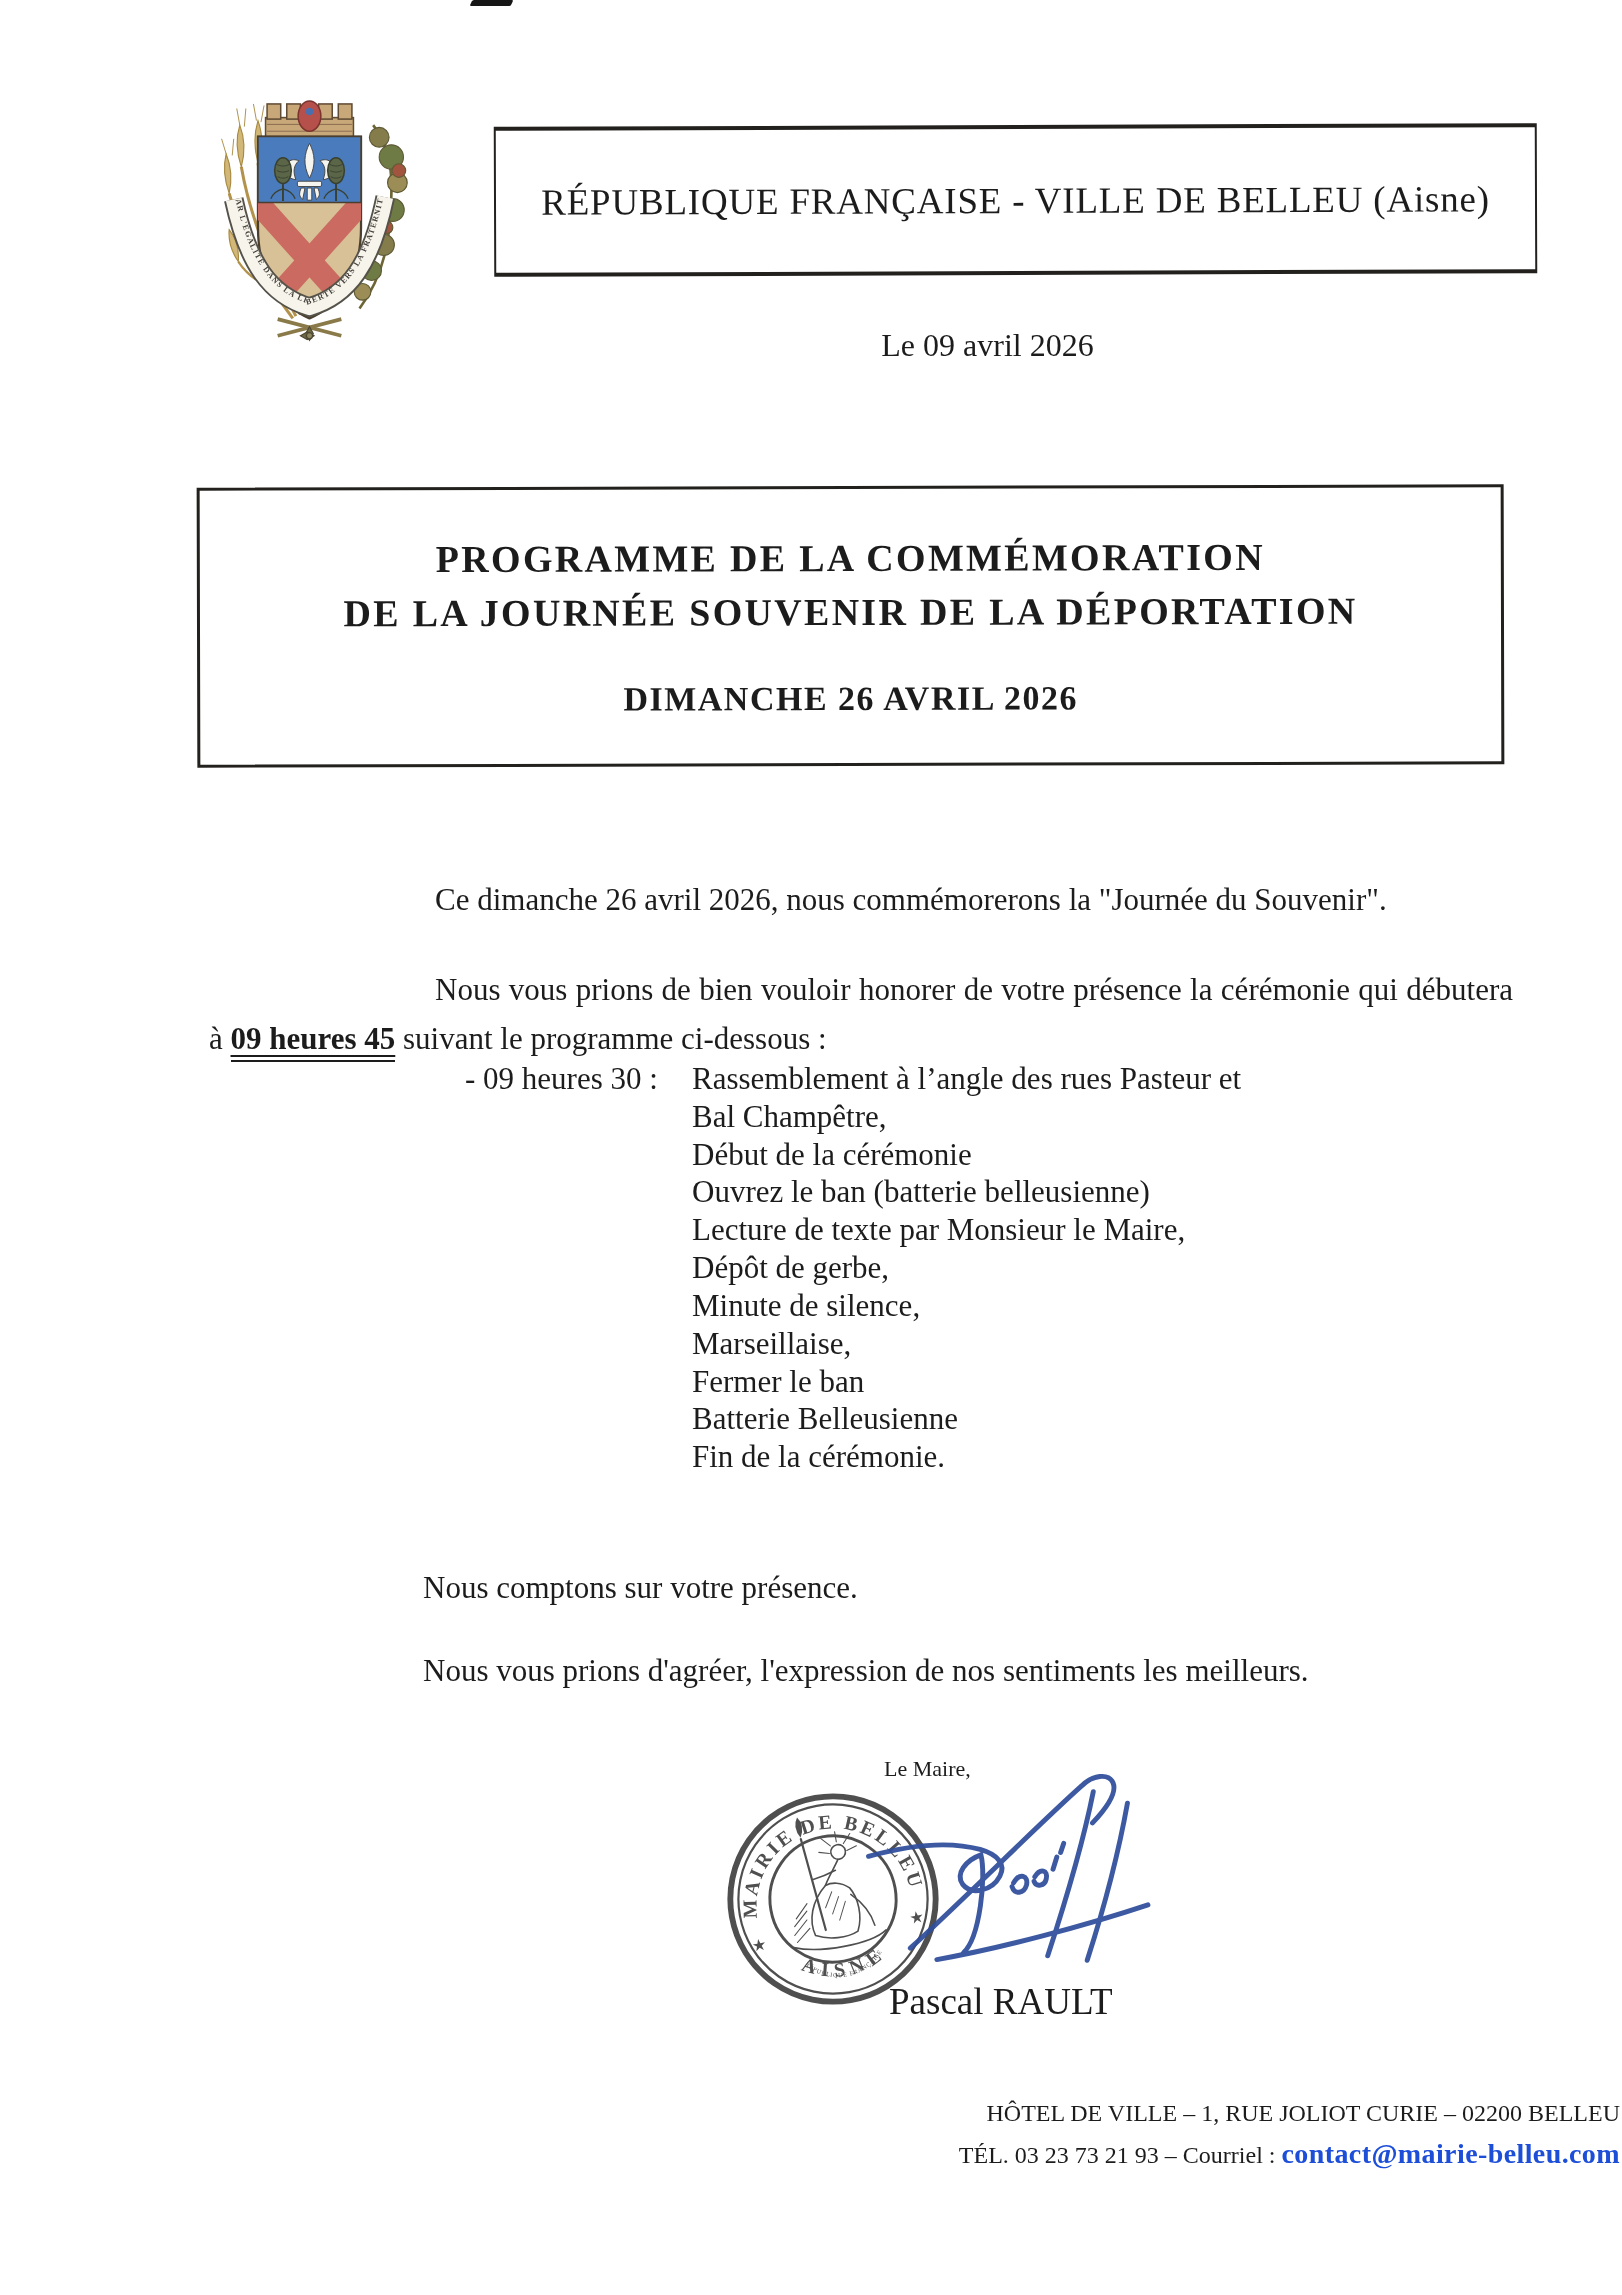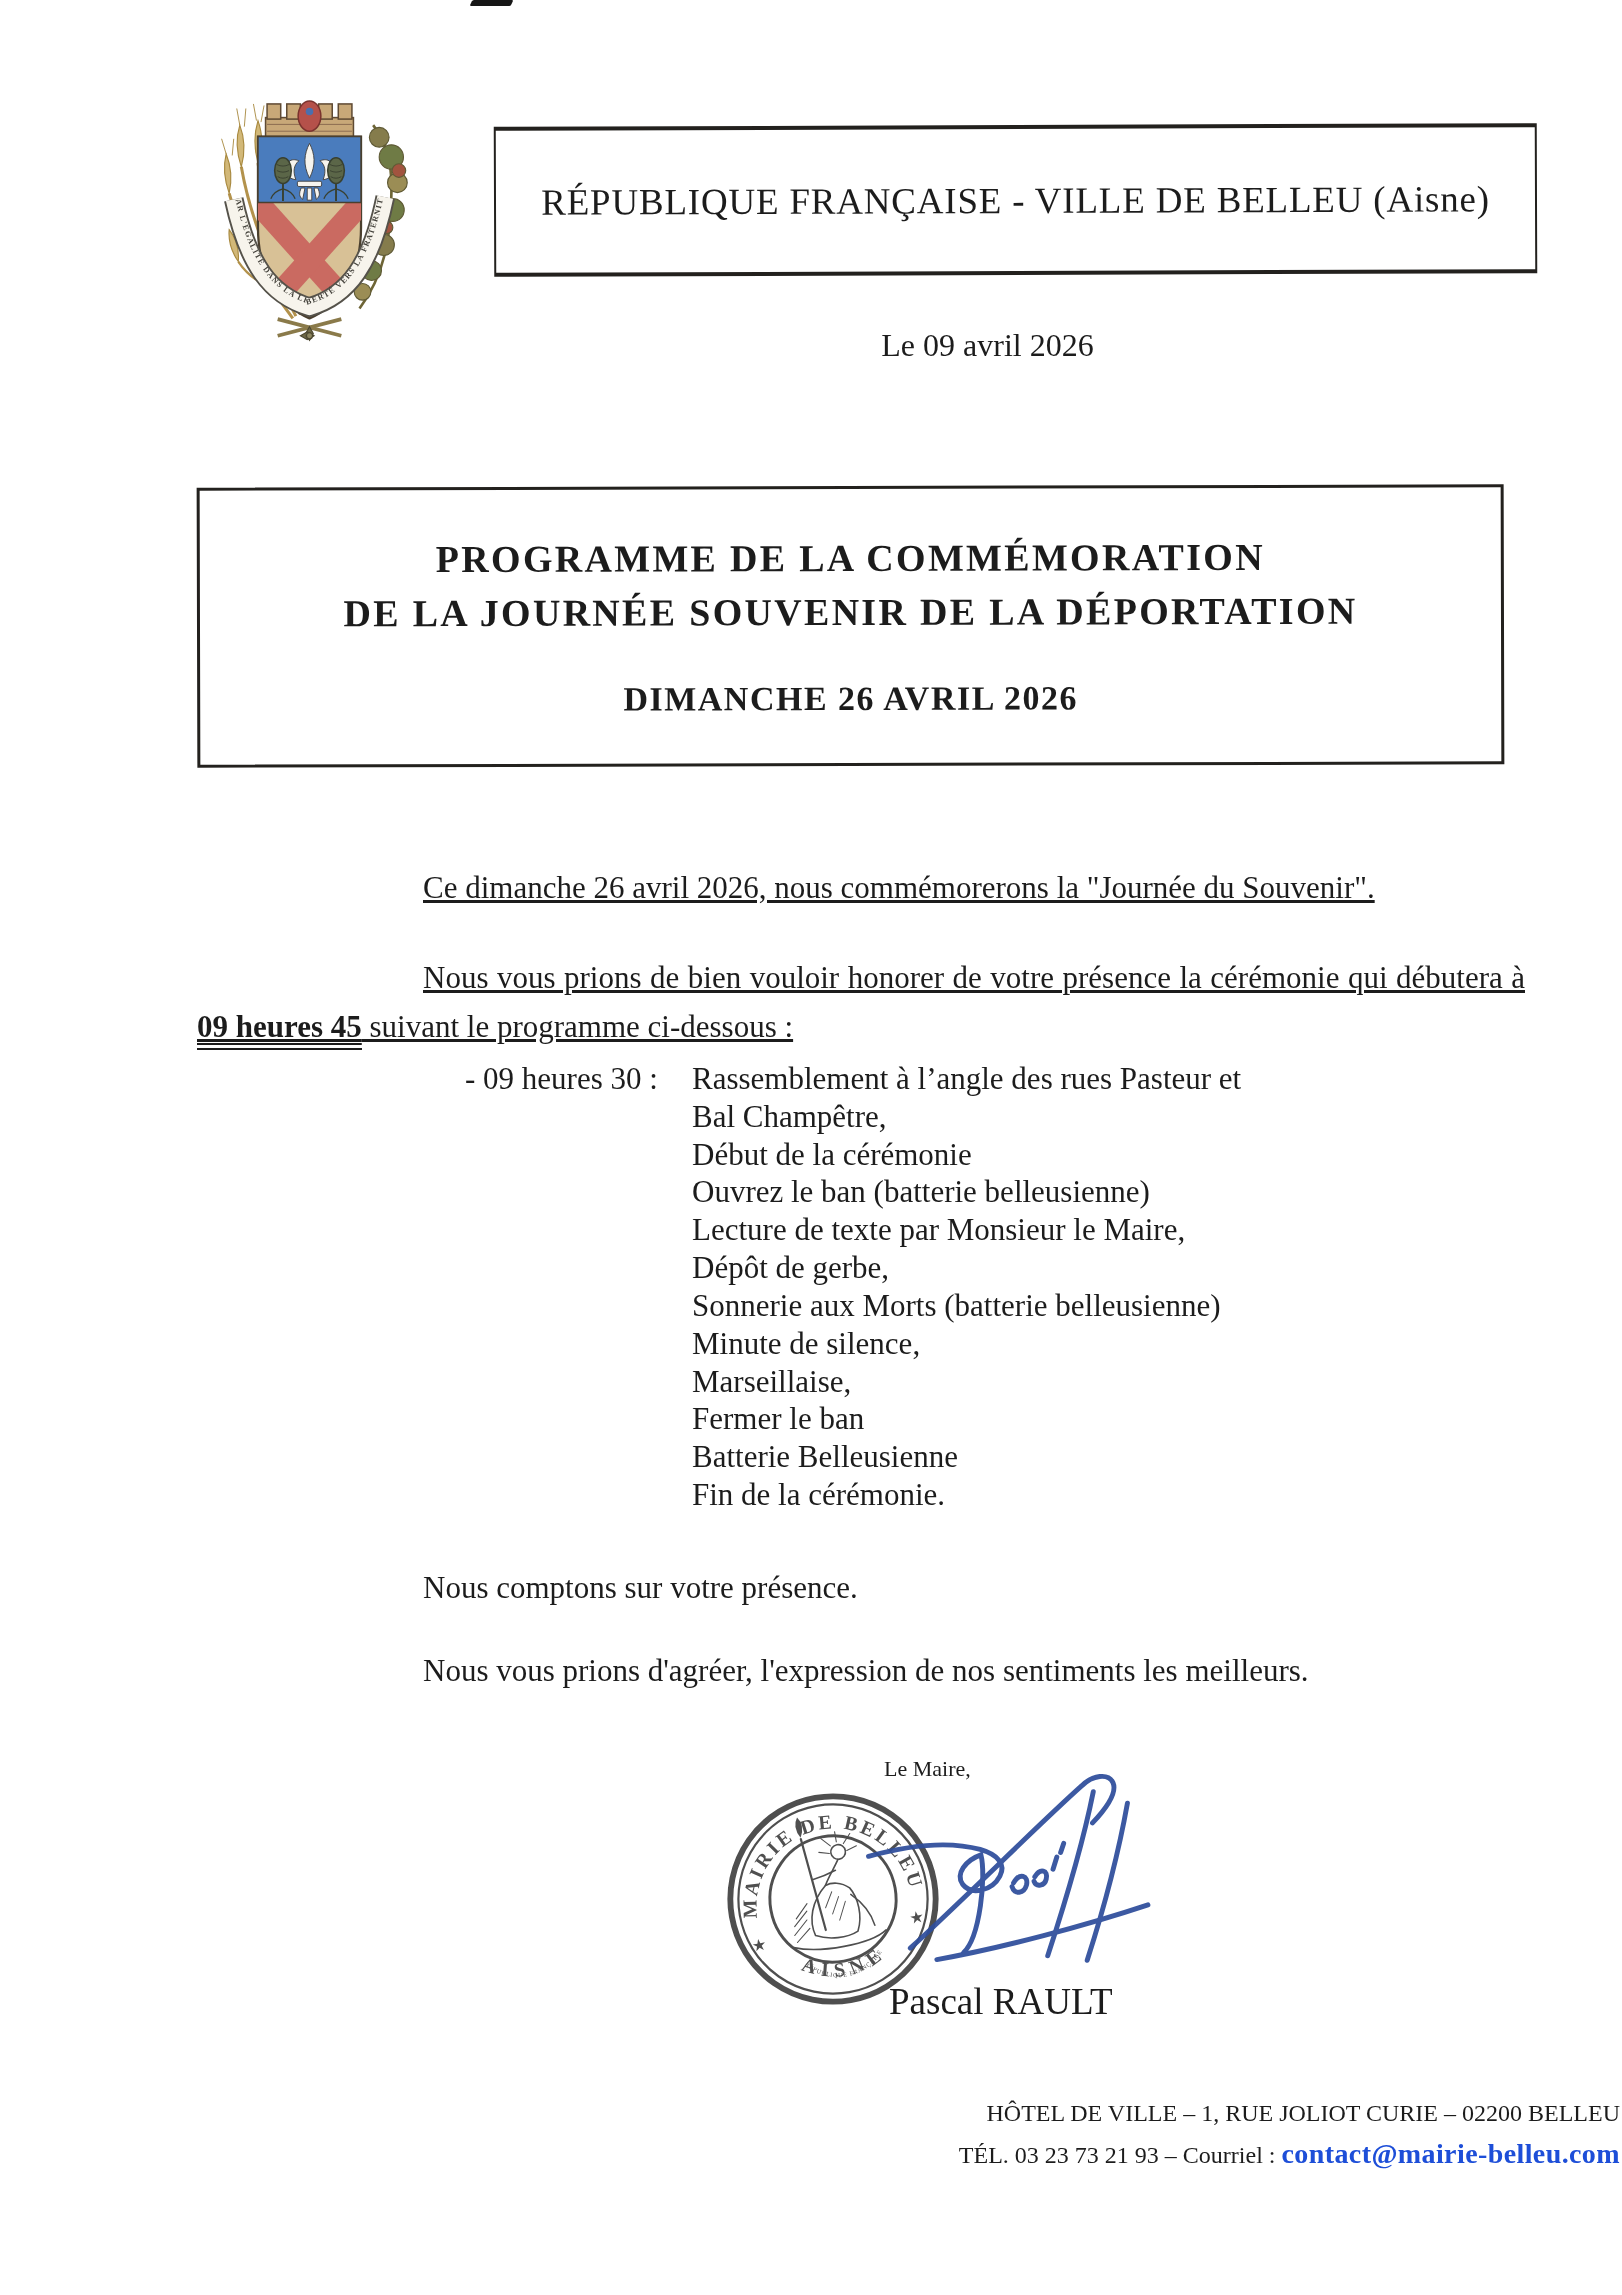--- a/index.html
+++ b/index.html
@@ -26,21 +26,21 @@
   .title-box{
     left:197px;top:486px;width:1301px;height:274px;
     border:3.1px solid #23211e;text-align:center;transform:rotate(-0.15deg);
   }
   .title-box .l1{margin-top:43px;font-size:38px;font-weight:bold;letter-spacing:2.3px;line-height:1.42;}
   .title-box .l2{font-size:38px;font-weight:bold;letter-spacing:2.3px;line-height:1.42;}
   .title-box .l3{margin-top:40px;font-size:34px;font-weight:bold;letter-spacing:1.5px;}
 
   
   .bodytext{left:197px;top:863px;width:1328px;font-size:31px;line-height:1.6;}
-  .bodytext p{margin:0;text-decoration:underline;}
+  .bodytext p{margin:12px;}
   .bodytext .p1{text-indent:226px;margin-bottom:40px;}
   .bodytext .p2{text-indent:226px;text-align:justify;}
   .emph{
     font-weight:700;
     text-decoration:underline;text-decoration-thickness:2.3px;text-underline-offset:6.1px;
     padding-bottom:3.8px;border-bottom:2.3px solid #1c1c1c;
   }
 
   .program{left:465px;top:1060px;font-size:31px;line-height:1.22;}
   .prow{display:flex;}
@@ -207,24 +207,20 @@
       <div class="prow">
         <span class="ptime"></span>
         <span class="ptext">Lecture de texte par Monsieur le Maire,</span>
       </div>
       <div class="prow">
         <span class="ptime"></span>
         <span class="ptext">Dépôt de gerbe,</span>
       </div>
       <div class="prow">
         <span class="ptime"></span>
-        <span class="ptext">Sonnerie aux Morts (batterie belleusienne)</span>
-      </div>
-      <div class="prow">
-        <span class="ptime"></span>
         <span class="ptext">Minute de silence,</span>
       </div>
       <div class="prow">
         <span class="ptime"></span>
         <span class="ptext">Marseillaise,</span>
       </div>
       <div class="prow">
         <span class="ptime"></span>
         <span class="ptext">Fermer le ban</span>
       </div>

